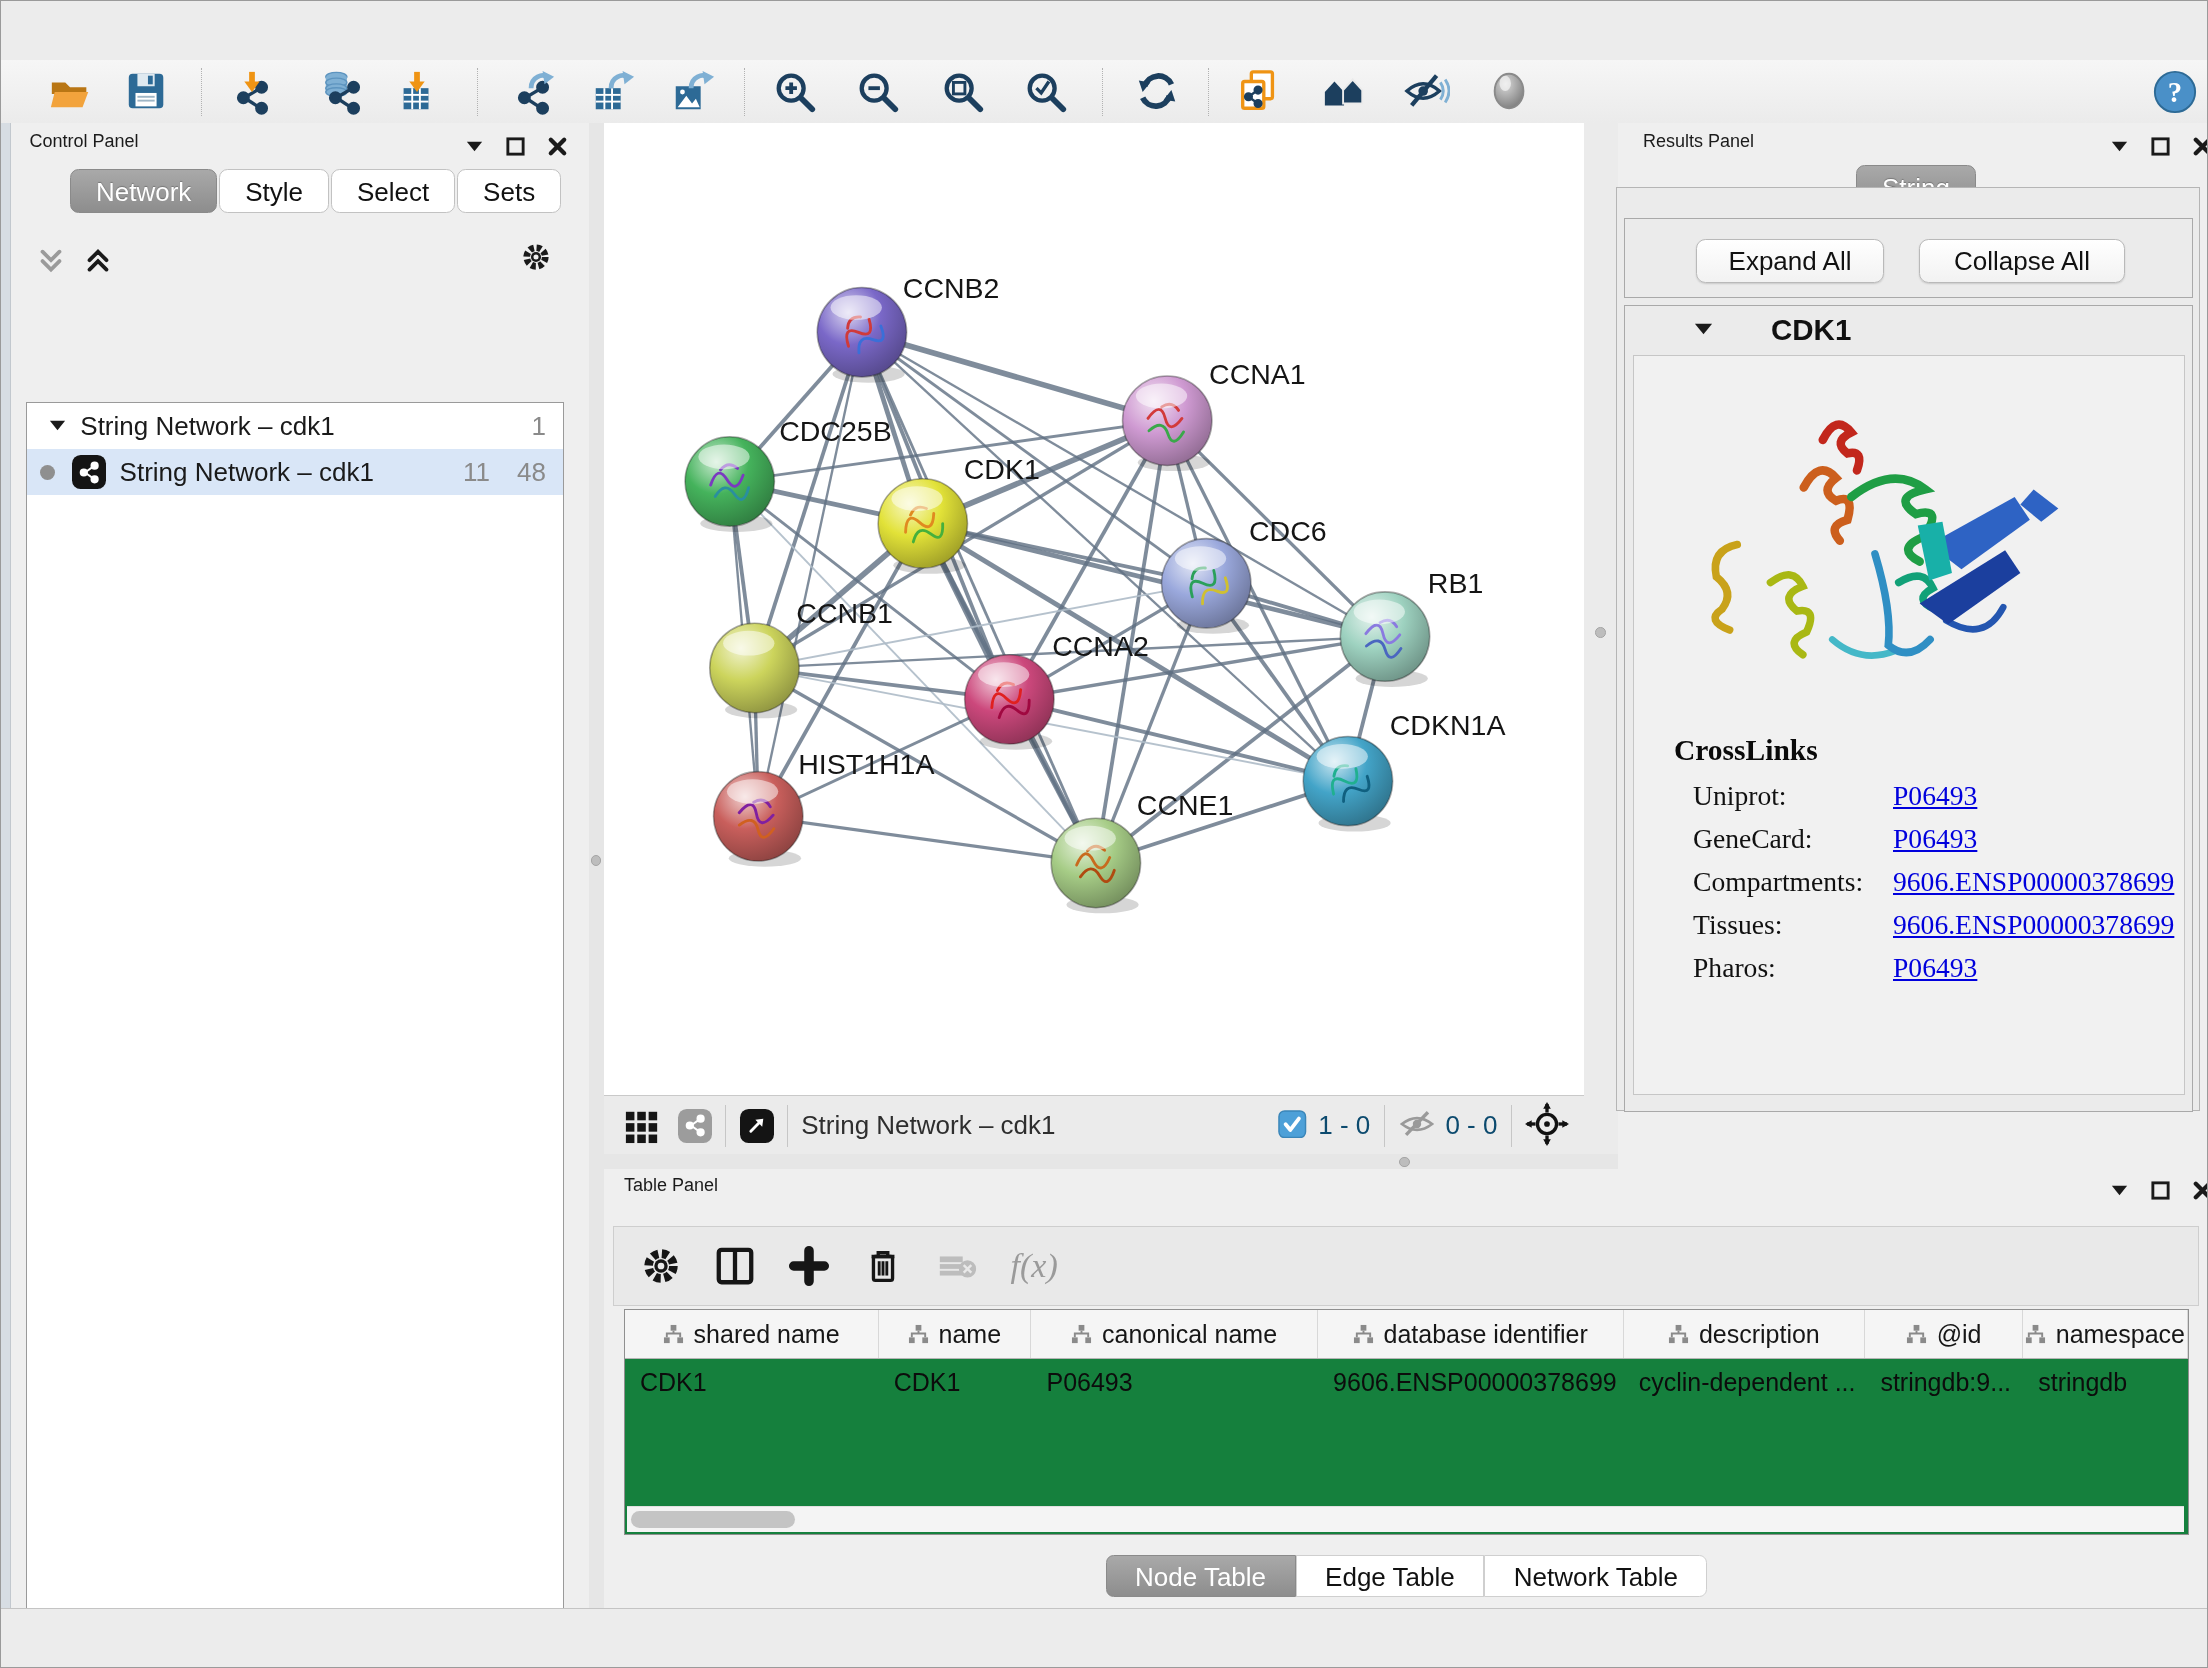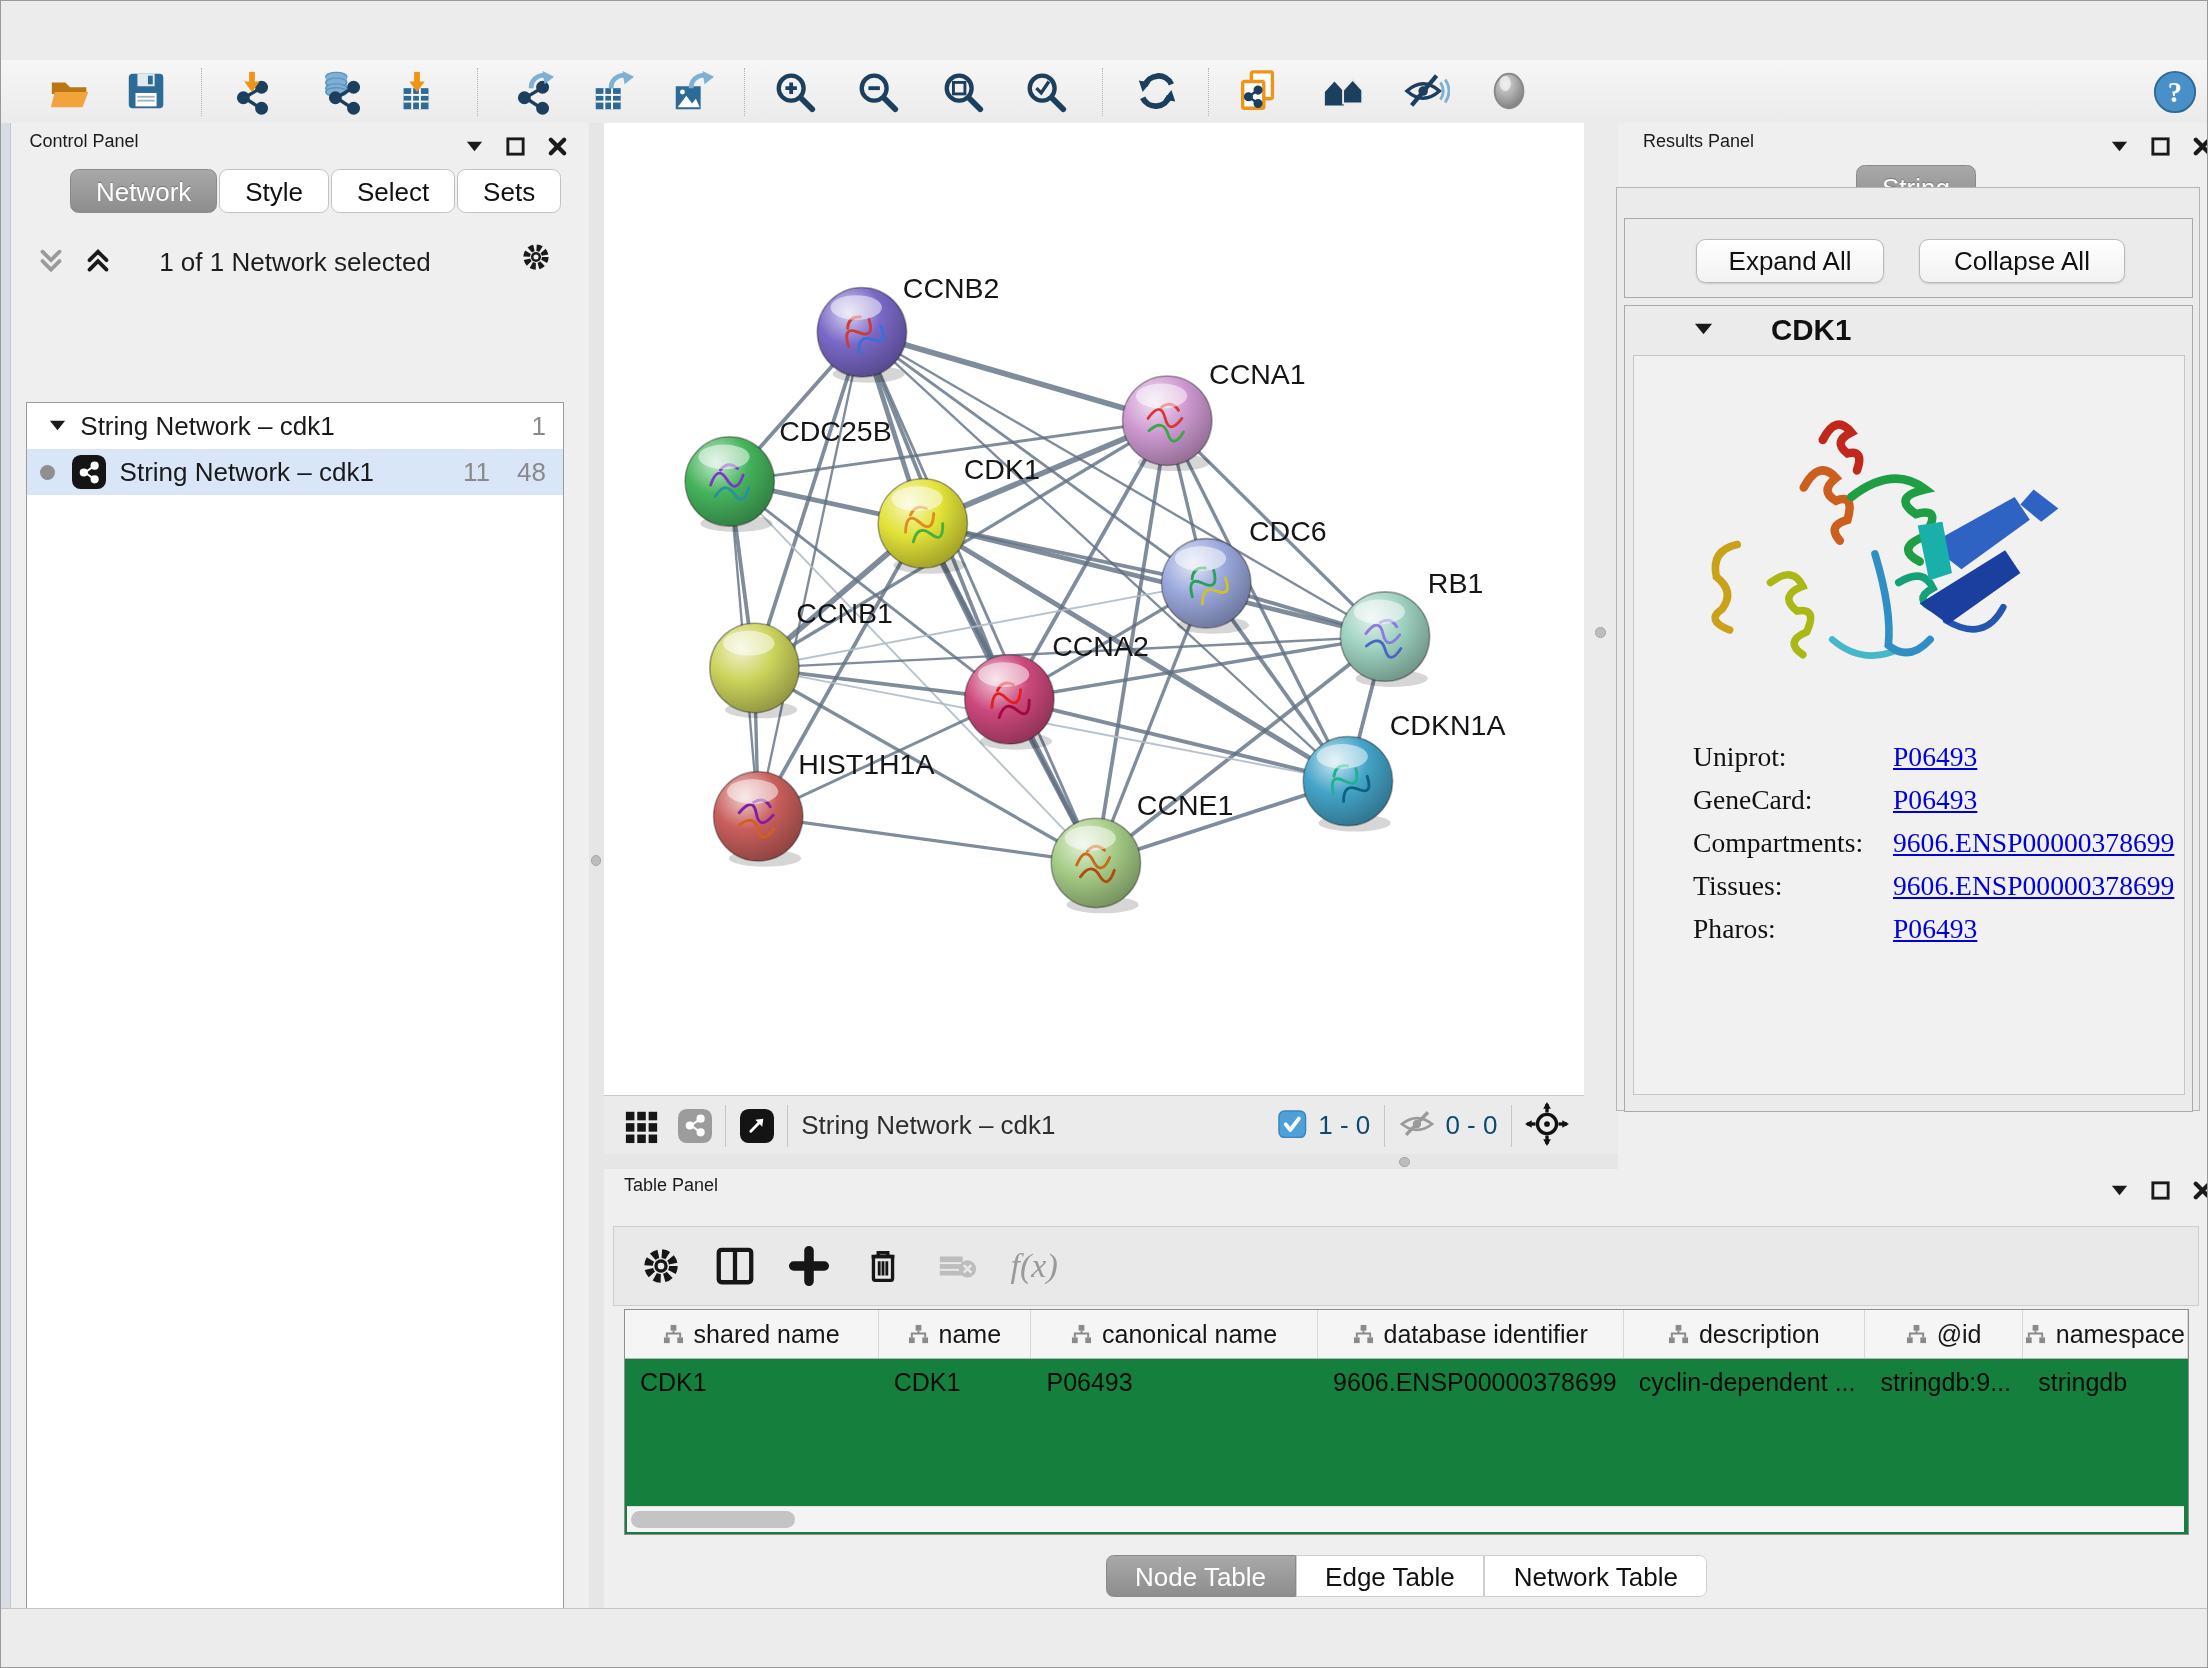--- a/index.html
+++ b/index.html
@@ -291,21 +291,20 @@
     <div class="abs" id="cp-tabs" style="left:69px;top:46px"><span class="tab active">Network</span><span class="tab">Style</span><span class="tab">Select</span><span class="tab">Sets</span></div>
 
     <div class="abs" style="left:34px;top:121px;display:flex;gap:15px">
       <span><svg width="32" height="38" viewBox="0 0 34 40">
             <path d="M8 8 L17 17 L26 8 M8 18 L17 27 L26 18" fill="none" stroke="#9a9a9a" stroke-width="4" stroke-linecap="round"></path>
           </svg></span>
       <span><svg width="32" height="38" viewBox="0 0 34 40">
             <path d="M8 27 L17 18 L26 27 M8 17 L17 8 L26 17" fill="none" stroke="#1a1a1a" stroke-width="4" stroke-linecap="round"></path>
           </svg></span>
     </div>
-    <div class="abs" style="left:0;top:124px;width:588px;text-align:center;font-size:26px;color:#1d1d1d">1 of 1 Network selected</div>
     <div class="abs hdr-btn" style="left:519px;top:118px">
       <svg width="36" height="36" viewBox="0 0 38 38">
           <circle cx="19" cy="19" r="11" fill="none" stroke="#1a1a1a" stroke-width="8" stroke-dasharray="5.5 3.2"></circle>
           <circle cx="19" cy="19" r="6" fill="#1a1a1a"></circle>
           <circle cx="19" cy="19" r="3" fill="#efefef"></circle>
         </svg>
     </div>
 
     <div class="abs treebox">
       <div class="treerow">
@@ -699,20 +698,21 @@
         <path d="M230 210 q26 -16 36 6 q-22 12 2 22" stroke="#12a178" stroke-width="8"></path>
         <path d="M160 270 q30 26 66 12" stroke="#45b8c8" stroke-width="7"></path>
         <path d="M205 180 q18 60 14 96 q22 18 44 -6" stroke="#2f8fc4" stroke-width="8"></path>
         <path d="M280 250 q40 24 60 -14" stroke="#2456b0" stroke-width="7"></path>
       </g>
       <polygon points="262,170 352,120 368,144 296,196" fill="#2e63c4"></polygon>
       <polygon points="372,112 398,132 380,146 358,128" fill="#2e63c4"></polygon>
       <polygon points="252,232 342,176 358,200 282,254" fill="#1b3f9e"></polygon>
       <polygon points="250,150 262,208 286,200 276,146" fill="#18b0a8"></polygon>
     </svg>
+    <div class="serif" style="margin:5.7px 0 0 40px;font-size:29.5px;font-weight:bold;color:#0a0a0a">CrossLinks</div>
     <div id="xlinks" class="serif" style="margin:7.6px 0 0 59px">
         <div class="xlrow">
           <span class="lbl">Uniprot:</span>
           <a>P06493</a>
         </div>
         <div class="xlrow">
           <span class="lbl">GeneCard:</span>
           <a>P06493</a>
         </div>
         <div class="xlrow">

